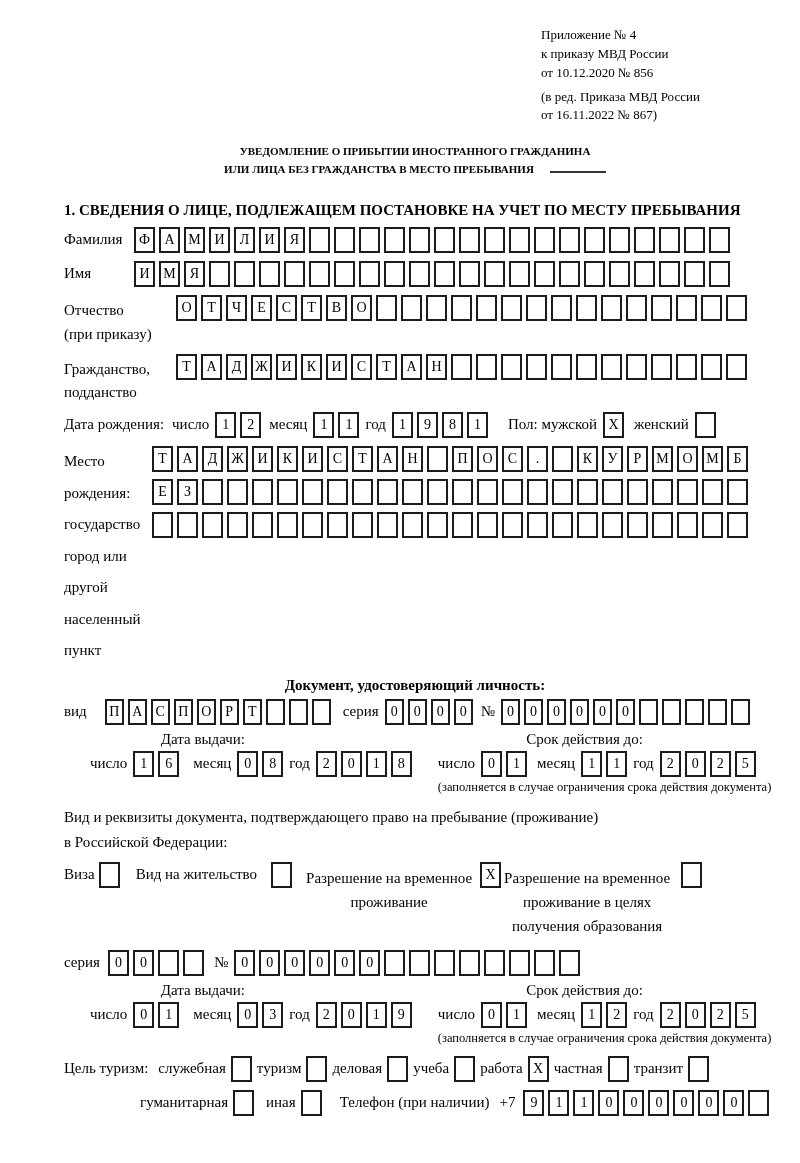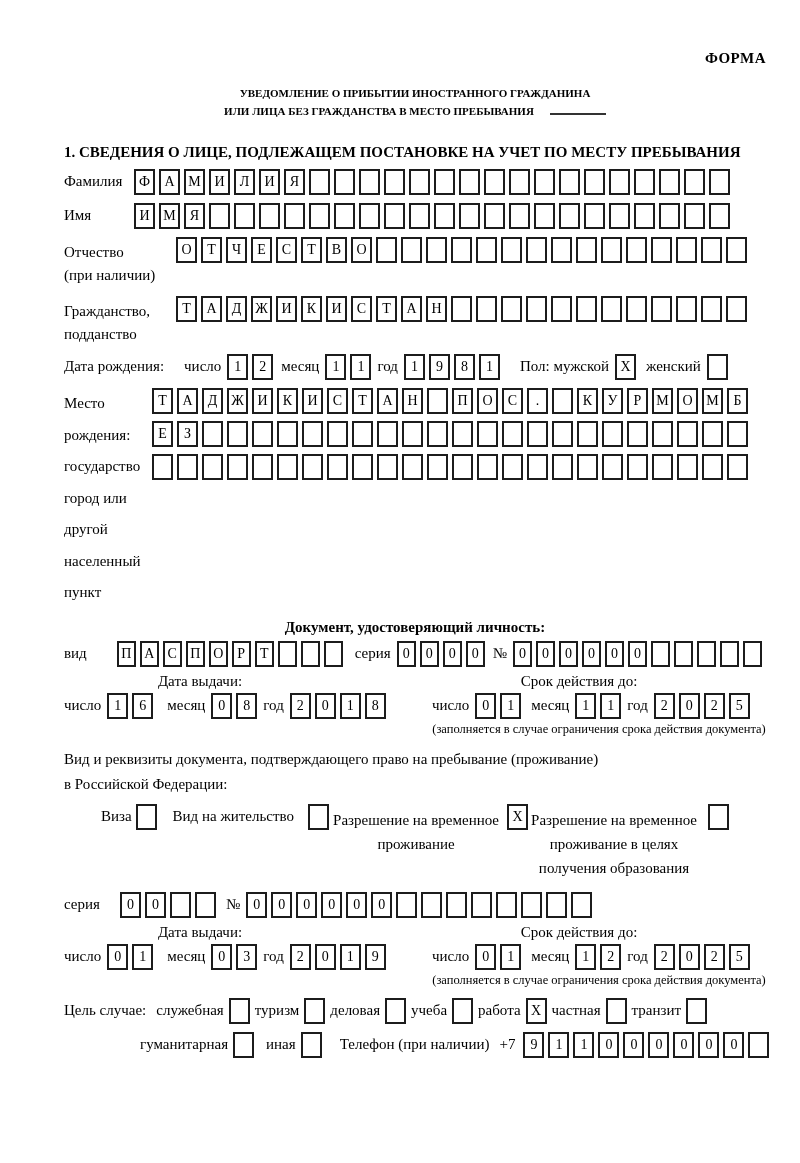--- a/index.html
+++ b/index.html
@@ -20,21 +20,21 @@
   .form-label { text-align: right; font-weight: bold; font-size: 15px; margin-top: 24px; letter-spacing: 0.5px; }
 
   
   .title { text-align: center; font-weight: bold; font-size: 11px; line-height: 1.6; margin-top: 18px; }
   .blank-line { display: inline-block; width: 56px; border-bottom: 2px solid #333; height: 0.9em; margin-left: 16px; }
 
   .sec-heading { font-weight: bold; font-size: 15px; margin-top: 24px; white-space: nowrap; }
 
   
   .row { display: flex; align-items: flex-start; margin-top: 8px; }
-  .lbl { flex: none; padding-top: 4px; padding-right: 20px; }
+  .lbl { flex: none; padding-top: 4px; padding-right: 8px; }
   .lbl2 { line-height: 1.55; }
   .cells { display: inline-flex; gap: 4px; flex: none; }
   .cell, .checkbox {
     flex: none; width: 21px; height: 26px;
     border: 2px solid #1c1c1c;
     display: inline-flex; align-items: center; justify-content: center;
     font-size: 14px; background: #fff;
   }
   .tight .cell { width: 19px; }
   .tight .cells { gap: 4px; }
@@ -45,53 +45,61 @@
   .w88 { width: 88px; }
 
   .mini-lbl { padding: 4px 6px 0 0; flex: none; }
   .gap10 { width: 10px; flex: none; }
 
   
   .doc-heading { text-align: center; font-weight: bold; font-size: 15px; margin-top: 10px; }
 
   
   .date-pair { display: flex; margin-top: 6px; }
-  .date-col { display: flex; flex-direction: column; }
+  .date-col { display: flex; flex-direction: column; margin-left: 26px; }
   .date-col.left { width: 368px; }
   .date-col.right { flex: 1; }
   .date-head { text-align: center; font-size: 15px; }
   .date-head.left-h { padding-right: 96px; }
   .date-head.right-h { padding-right: 40px; }
   .date-line { display: flex; align-items: flex-start; margin-top: 3px; }
   .date-note { font-size: 12.5px; text-align: center; margin-top: 3px; white-space: nowrap; }
 
   
   .res-intro { margin-top: 10px; line-height: 1.7; }
-  .res-opts { display: flex; align-items: flex-start; margin-top: 6px; justify-content: center; }
+  .res-opts { display: flex; align-items: flex-start; margin-top: 6px; }
   .res-opt { display: flex; align-items: flex-start; }
   .res-opt .opt-text { padding-top: 4px; }
   .res-opt .opt-text.center { text-align: center; line-height: 1.6; }
   .res-opt .checkbox { margin-left: 8px; margin-top: 0; }
   .ow150 { width: 166px; }
   .ow168 { width: 172px; }
 
   
   .purpose-line { display: flex; align-items: flex-start; margin-top: 10px; flex-wrap: nowrap; }
   .purpose-line .opt-lab { padding: 4px 5px 0 5px; flex: none; white-space: nowrap; }
   .purpose-line .opt-lab.first { padding-left: 0; }
   .purpose-line.indent { padding-left: 76px; margin-top: 8px; }
   .phone-lab { padding: 4px 10px 0 18px; flex: none; }
   .phone-prefix { padding: 4px 8px 0 0; flex: none; }
 </style>
 </head>
 <body>
 
 <div class="page">
 
-  <div class="form-label">ФОРМА</div>
+  <div class="hdr-wrap">
+    <div class="hdr-block">
+      <div>Приложение № 4</div>
+      <div>к приказу МВД России</div>
+      <div>от 10.12.2020 № 856</div>
+      <div class="grp2">(в ред. Приказа МВД России</div>
+      <div>от 16.11.2022 № 867)</div>
+    </div>
+  </div>
 
   <div class="title">
     <div>УВЕДОМЛЕНИЕ О ПРИБЫТИИ ИНОСТРАННОГО ГРАЖДАНИНА</div>
     <div><span>ИЛИ ЛИЦА БЕЗ ГРАЖДАНСТВА В МЕСТО ПРЕБЫВАНИЯ</span><span class="blank-line"></span></div>
   </div>
 
   <div class="sec-heading">1. СВЕДЕНИЯ О ЛИЦЕ, ПОДЛЕЖАЩЕМ ПОСТАНОВКЕ НА УЧЕТ ПО МЕСТУ ПРЕБЫВАНИЯ</div>
 
   <div class="row">
     <span class="lbl w70">Фамилия</span>
@@ -149,21 +157,21 @@
         <span class="cell"></span>
         <span class="cell"></span>
         <span class="cell"></span>
         <span class="cell"></span>
       </span>
   </div>
 
   <div class="row">
     <span class="lbl w112 lbl2">
       <span>Отчество</span><br>
-      <span>(при наличии)</span>
+      <span>(при приказу)</span>
     </span>
     <span class="cells">
         <span class="cell">О</span>
         <span class="cell">Т</span>
         <span class="cell">Ч</span>
         <span class="cell">Е</span>
         <span class="cell">С</span>
         <span class="cell">Т</span>
         <span class="cell">В</span>
         <span class="cell">О</span>
@@ -426,21 +434,21 @@
 
   <div class="res-opts">
     <div class="res-opt">
       <span class="opt-text">Виза</span>
       <span class="checkbox" style="margin-left:4px"></span>
     </div>
     <div class="res-opt" style="margin-left:16px">
       <span class="opt-text">Вид на жительство</span>
       <span class="checkbox" style="margin-left:14px"></span>
     </div>
-    <div class="res-opt" style="margin-left:4px">
+    <div class="res-opt" style="margin-left:14px">
       <span class="opt-text center ow150">Разрешение на временное проживание</span>
       <span class="checkbox">X</span>
     </div>
     <div class="res-opt" style="margin-left:0">
       <span class="opt-text center ow168">Разрешение на временное проживание в целях получения образования</span>
       <span class="checkbox"></span>
     </div>
   </div>
 
   <div class="row" style="margin-top:12px">
@@ -512,21 +520,21 @@
             <span class="cell">0</span>
             <span class="cell">2</span>
             <span class="cell">5</span>
           </span>
       </div>
       <div class="date-note">(заполняется в случае ограничения срока действия документа)</div>
     </div>
   </div>
 
   <div class="purpose-line">
-    <span class="opt-lab first">Цель случае:</span>
+    <span class="opt-lab first">Цель туризм:</span>
     <span class="opt-lab">служебная</span>
     <span class="checkbox"></span>
     <span class="opt-lab">туризм</span>
     <span class="checkbox"></span>
     <span class="opt-lab">деловая</span>
     <span class="checkbox"></span>
     <span class="opt-lab">учеба</span>
     <span class="checkbox"></span>
     <span class="opt-lab">работа</span>
     <span class="checkbox">X</span>

